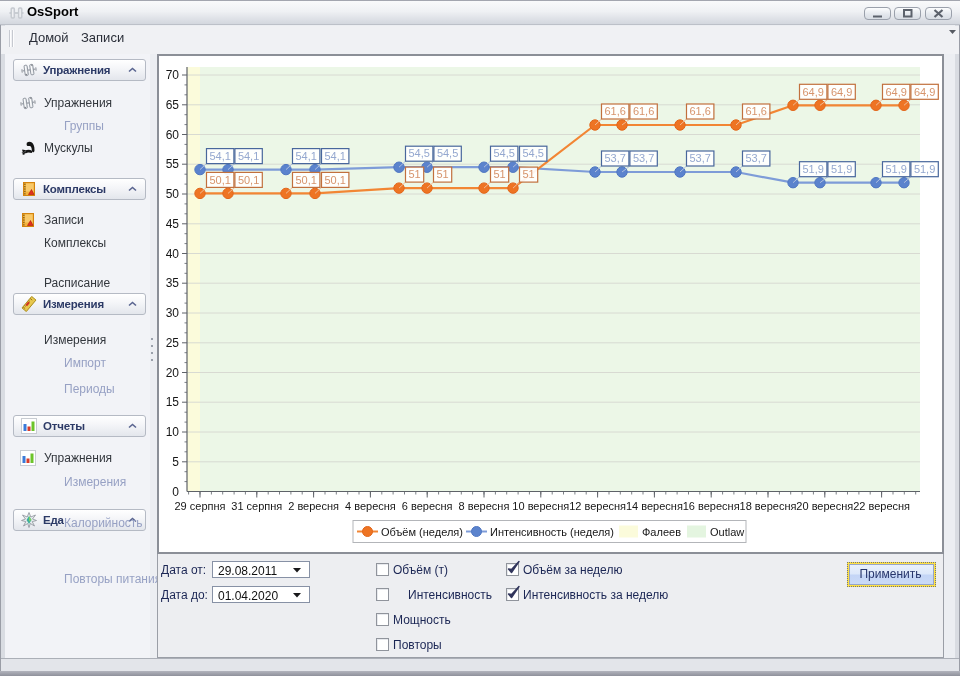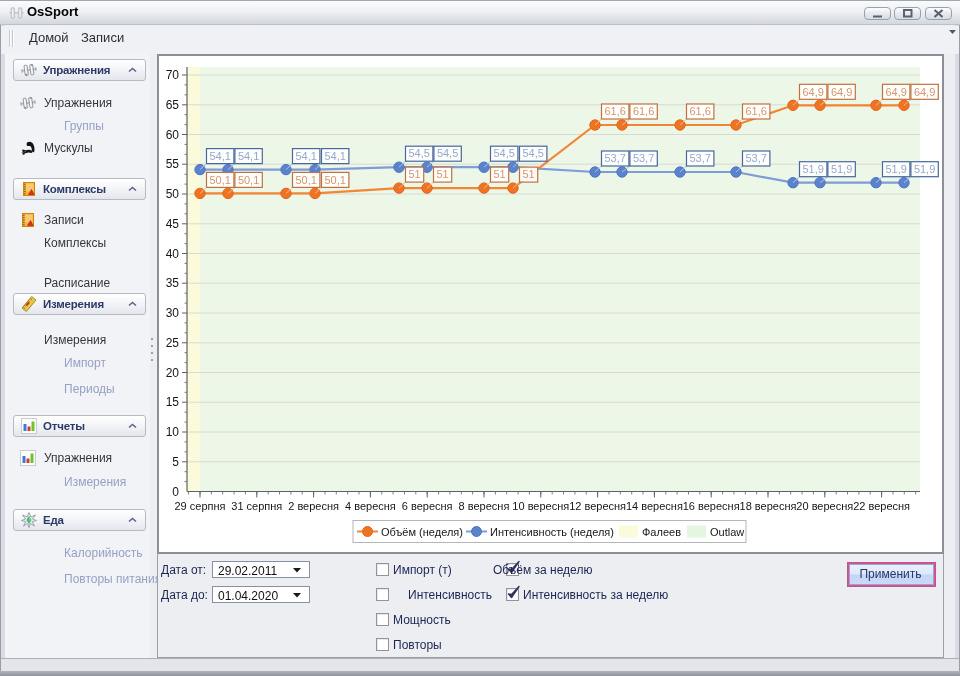--- a/index.html
+++ b/index.html
@@ -34,21 +34,21 @@
 .navicon { left:20px; width:16px; height:16px; }
 
 #chartpanel { left:157px; top:54px; width:787px; height:500px; background:#ffffff; border:2px solid #8b8f97; }
 
 #filterpanel { left:157px; top:554px; width:787px; height:104px; background:#edeef1;
   border-left:1px solid #9a9ea6; border-right:1px solid #9a9ea6; border-bottom:1px solid #9a9ea6; }
 .flabel { font-size:12px; color:#1b2654; }
 .combo { left:212px; width:98px; height:17px; background:#fff; border:1px solid #8791a5; font-size:12px; color:#101010; }
 .combo .tx { position:absolute; left:5px; top:2px; }
 .cb { width:13px; height:13px; background:#fff; border:1px solid #90949c; box-shadow:inset 1px 1px 0 #e8eaee; }
-#applybtn { left:847px; top:562px; width:89px; height:25px; border:1px dotted #70747e; background:#ec4899; }
+#applybtn { left:847px; top:562px; width:89px; height:25px; border:1px dotted #70747e; background:#fde047; }
 #applybtn .inner { position:absolute; left:1px; top:1px; width:85px; height:21px; border:1px solid #96a5c8;
   background:linear-gradient(180deg,#e9f0fc 0%,#dce8fa 48%,#c3d5f6 52%,#cadaf7 100%); }
 #applybtn .tx { position:absolute; width:85px; text-align:center; top:4px; font-size:12px; color:#26356b; }
 </style>
 </head>
 <body>
 
 <div class="abs" id="frame-left"></div>
 <div class="abs" id="frame-right"></div>
 <div class="abs" id="frame-bottom"></div>
@@ -203,21 +203,21 @@
     <svg class="ic" width="16" height="16" viewBox="0 0 16 16">
   <path d="M8 0.5 L9.8 5 L14.5 3 L11.5 7 L15.5 8.5 L11.2 9.6 L13.5 14 L9.3 11.5 L8 15.5 L6.7 11.5 L2.5 14 L4.8 9.6 L0.5 8.5 L4.5 7 L1.5 3 L6.2 5 Z" fill="#e9edf0" stroke="#8a9098" stroke-width="0.8"></path>
   <path d="M8 4 L10.5 8 L8 12 L5.5 8 Z" fill="#3fae9c"></path>
   <path d="M8 4 L10.5 8 L8 9.5 Z" fill="#7fd45e"></path>
     </svg>
     <span class="t">Еда</span>
     <svg class="ch" width="9" height="6" viewBox="0 0 9 6">
       <path d="M1 4.5 L4.5 1.5 L8 4.5" fill="none" stroke="#5a6590" stroke-width="1.6"></path>
     </svg>
   </div>
-<div class="abs navitem lt" style="top:546px">Калорийность</div>
+<div class="abs navitem lt" style="top:516px">Калорийность</div>
 <div class="abs navitem lt" style="top:572px">Повторы питания</div>
 <div class="abs" style="left:151px;top:338px;width:2px;height:2px;background:#9aa0aa"></div>
 <div class="abs" style="left:151px;top:345px;width:2px;height:2px;background:#9aa0aa"></div>
 <div class="abs" style="left:151px;top:352px;width:2px;height:2px;background:#9aa0aa"></div>
 <div class="abs" style="left:151px;top:359px;width:2px;height:2px;background:#9aa0aa"></div>
 
 <div class="abs" id="chartpanel"></div>
 <div class="abs" style="left:157px;top:54px;width:787px;height:500px">
 <svg width="787" height="500" viewBox="157 54 787 500" xmlns="http://www.w3.org/2000/svg" font-family="Liberation Sans, sans-serif">
 <rect x="187" y="67" width="13" height="424.5" fill="#fbfbdb"></rect>
@@ -527,44 +527,44 @@
 <text x="642" y="535.5" font-size="11" fill="#161616">Фалеев</text>
 <rect x="687" y="525.5" width="19" height="12" fill="#e4f5e0"></rect>
 <text x="710" y="535.5" font-size="11" fill="#161616">Outlaw</text>
 </svg>
 </div>
 
 <div class="abs" id="filterpanel"></div>
 <div class="abs flabel" style="left:161px;top:563px">Дата от:</div>
 <div class="abs flabel" style="left:161px;top:588px">Дата до:</div>
 <div class="abs combo" style="top:561px">
-    <span class="tx">29.02.2011</span>
+    <span class="tx">29.08.2011</span>
  <svg style="position:absolute;right:8px;top:6px" width="8" height="4.5" viewBox="0 0 8 4.5">
       <path d="M0 0 L8 0 L4 4.5 Z" fill="#18181a"></path>
     </svg>
   </div>
 <div class="abs combo" style="top:586px">
     <span class="tx">01.04.2020</span>
  <svg style="position:absolute;right:8px;top:6px" width="8" height="4.5" viewBox="0 0 8 4.5">
       <path d="M0 0 L8 0 L4 4.5 Z" fill="#18181a"></path>
     </svg>
   </div>
 <div class="abs cb" style="left:376px;top:563px"></div>
-<div class="abs flabel" style="left:393px;top:563px">Импорт (т)</div>
+<div class="abs flabel" style="left:393px;top:563px">Объём (т)</div>
 <div class="abs cb" style="left:376px;top:588px"></div>
 <div class="abs flabel" style="left:408px;top:588px">Интенсивность</div>
 <div class="abs cb" style="left:376px;top:613px"></div>
 <div class="abs flabel" style="left:393px;top:613px">Мощность</div>
 <div class="abs cb" style="left:376px;top:638px"></div>
 <div class="abs flabel" style="left:393px;top:638px">Повторы</div>
 <div class="abs cb" style="left:506px;top:563px"></div>
 <svg class="abs" style="left:506px;top:560px" width="16" height="17" viewBox="0 0 16 17">
 <path d="M2.5 9 L5.5 12.5 L13 1.5 L5.5 9.5 Z" fill="#31355c" stroke="#31355c" stroke-width="1.4" stroke-linejoin="round"></path>
   </svg>
-<div class="abs flabel" style="left:493px;top:563px">Объём за неделю</div>
+<div class="abs flabel" style="left:523px;top:563px">Объём за неделю</div>
 <div class="abs cb" style="left:506px;top:588px"></div>
 <svg class="abs" style="left:506px;top:585px" width="16" height="17" viewBox="0 0 16 17">
 <path d="M2.5 9 L5.5 12.5 L13 1.5 L5.5 9.5 Z" fill="#31355c" stroke="#31355c" stroke-width="1.4" stroke-linejoin="round"></path>
   </svg>
 <div class="abs flabel" style="left:523px;top:588px">Интенсивность за неделю</div>
 <div class="abs" id="applybtn">
     <div class="inner"></div>
     <div class="tx">Применить</div>
   </div>
 

